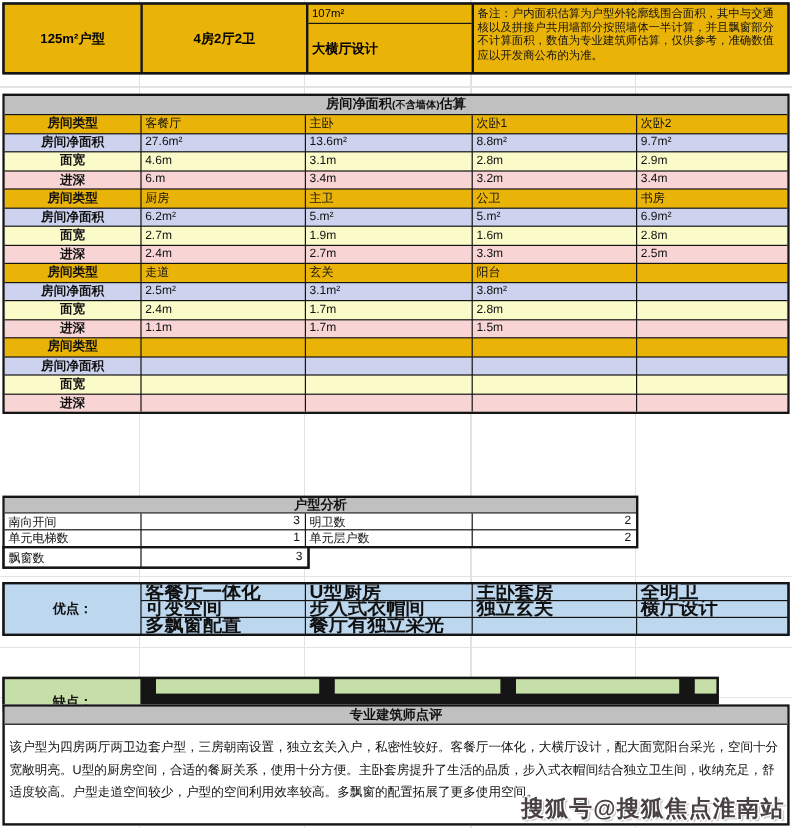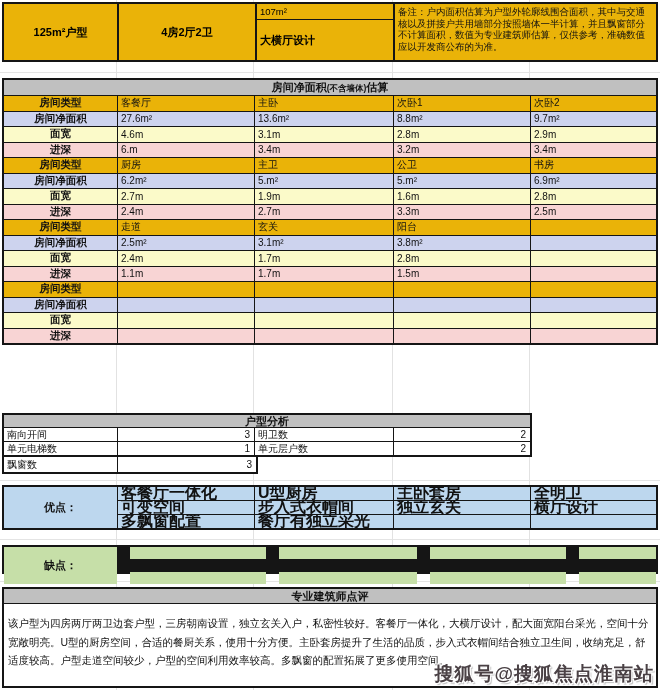--- a/index.html
+++ b/index.html
@@ -47,21 +47,21 @@
   .an-grid>div{background:#fff;}
   #piao{left:2px;top:455px;width:256px;height:19px;display:grid;grid-template-columns:113px 1fr;gap:1px;background:#151515;border:2px solid #151515;}
   #piao>div{background:#fff;}
   
   #pros{left:2px;top:485px;width:656px;height:45px;display:grid;grid-template-columns:113px 136px 138px 136px 1fr;grid-auto-rows:13px;gap:1px;background:#151515;border:2px solid #151515;}
   #pros>div{background:#bdd7ee;}
   #pros .side-lbl{grid-row:1/4;}
   .side-lbl{display:flex;align-items:center;justify-content:center;font-weight:bold;font-size:11px;color:#111;}
   .item{display:flex;align-items:center;padding-left:3px;font-weight:bold;font-size:16px;color:#111;white-space:nowrap;overflow:hidden;}
   
-  #cons{left:2px;top:545px;width:656px;height:29px;display:grid;grid-template-columns:113px 136px 138px 136px 1fr;grid-auto-rows:12px;gap:13px;background:#151515;border:2px solid #151515;}
+  #cons{left:2px;top:564px;width:597px;height:29px;display:grid;grid-template-columns:113px 136px 138px 136px 1fr;grid-auto-rows:12px;gap:13px;background:#151515;border:2px solid #151515;}
   #cons>div{background:#c6dfa8;}
   #cons .side-lbl{grid-row:1/3;}
   
   #review{left:2px;top:587px;width:656px;height:101px;}
   #review .gray-head{height:14px;line-height:14px;}
   #review .body{font-size:10.5px;line-height:18.5px;padding:10px 4px 0 4px;color:#111;}
   
   #watermark{position:absolute;right:6px;bottom:3px;font-size:19px;font-weight:bold;letter-spacing:1px;color:#4a4145;
     text-shadow:1px 1px 0 #fff,-1px -1px 0 #fff,1px -1px 0 #fff,-1px 1px 0 #fff,2px 2px 1px rgba(0,0,0,0.25);}
 </style>

